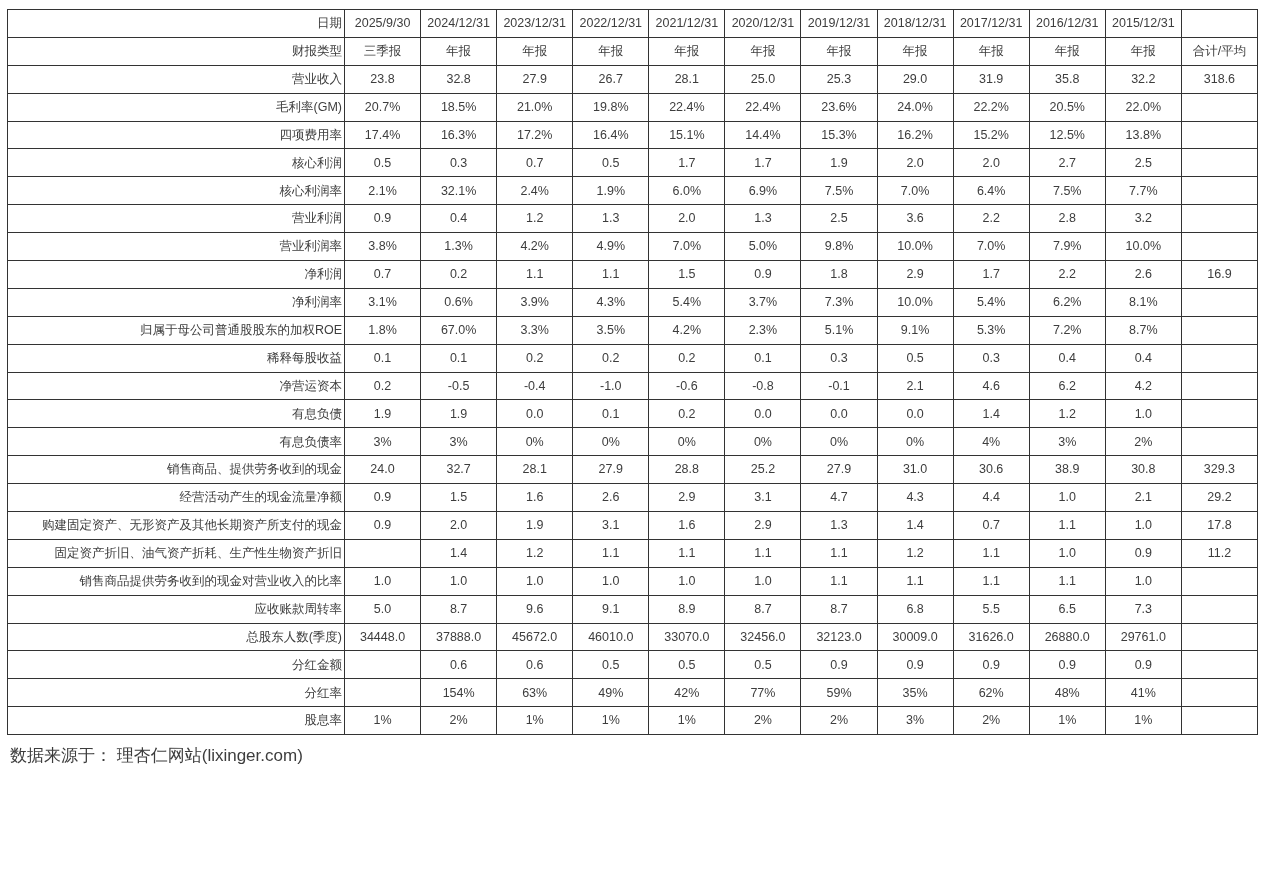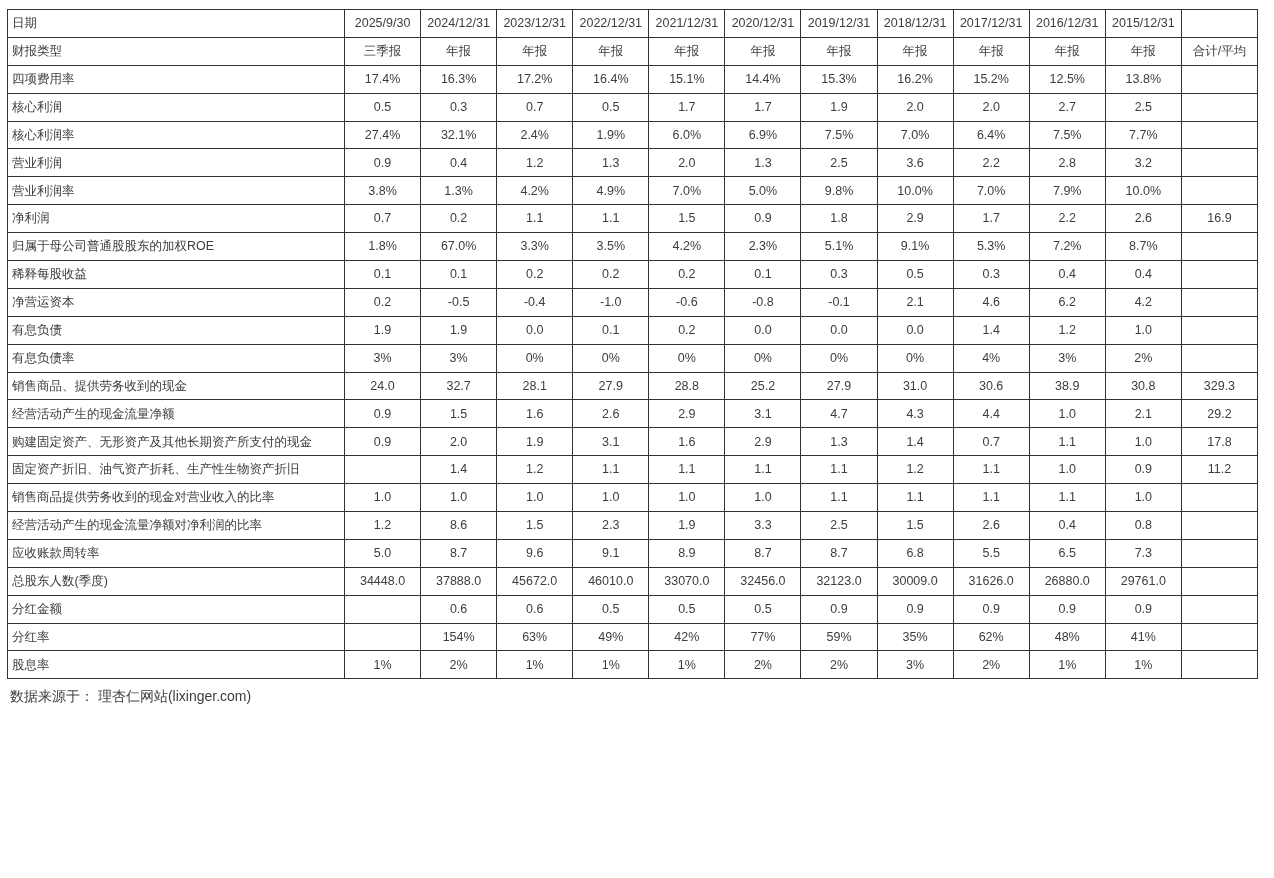--- a/index.html
+++ b/index.html
@@ -31,27 +31,27 @@
     height: 27.9px;
     font-size: 12.5px;
     line-height: 1;
     text-align: center;
     padding: 0 2px;
     white-space: nowrap;
     overflow: hidden;
     color: var(--text);
   }
   table.fin-table td.lbl {
-    text-align: left;
+    text-align: right;
     padding-left: 4px;
     width: 337px;
   }
   .footer {
     margin: 9px 0 12px 3px;
-    font-size: 14px;
+    font-size: 17px;
     color: var(--text);
   }
 </style>
 </head>
 <body>
 
 <div class="page">
   <table class="fin-table">
     <tbody>
         <tr>
@@ -78,20 +78,50 @@
           <td>年报</td>
           <td>年报</td>
           <td>年报</td>
           <td>年报</td>
           <td>年报</td>
           <td>年报</td>
           <td>年报</td>
           <td>合计/平均</td>
         </tr>
         <tr>
+          <td class="lbl">营业收入</td>
+          <td>23.8</td>
+          <td>32.8</td>
+          <td>27.9</td>
+          <td>26.7</td>
+          <td>28.1</td>
+          <td>25.0</td>
+          <td>25.3</td>
+          <td>29.0</td>
+          <td>31.9</td>
+          <td>35.8</td>
+          <td>32.2</td>
+          <td>318.6</td>
+        </tr>
+        <tr>
+          <td class="lbl">毛利率(GM)</td>
+          <td>20.7%</td>
+          <td>18.5%</td>
+          <td>21.0%</td>
+          <td>19.8%</td>
+          <td>22.4%</td>
+          <td>22.4%</td>
+          <td>23.6%</td>
+          <td>24.0%</td>
+          <td>22.2%</td>
+          <td>20.5%</td>
+          <td>22.0%</td>
+          <td></td>
+        </tr>
+        <tr>
           <td class="lbl">四项费用率</td>
           <td>17.4%</td>
           <td>16.3%</td>
           <td>17.2%</td>
           <td>16.4%</td>
           <td>15.1%</td>
           <td>14.4%</td>
           <td>15.3%</td>
           <td>16.2%</td>
           <td>15.2%</td>
@@ -109,21 +139,21 @@
           <td>1.7</td>
           <td>1.9</td>
           <td>2.0</td>
           <td>2.0</td>
           <td>2.7</td>
           <td>2.5</td>
           <td></td>
         </tr>
         <tr>
           <td class="lbl">核心利润率</td>
-          <td>27.4%</td>
+          <td>2.1%</td>
           <td>32.1%</td>
           <td>2.4%</td>
           <td>1.9%</td>
           <td>6.0%</td>
           <td>6.9%</td>
           <td>7.5%</td>
           <td>7.0%</td>
           <td>6.4%</td>
           <td>7.5%</td>
           <td>7.7%</td>
@@ -166,20 +196,35 @@
           <td>1.1</td>
           <td>1.1</td>
           <td>1.5</td>
           <td>0.9</td>
           <td>1.8</td>
           <td>2.9</td>
           <td>1.7</td>
           <td>2.2</td>
           <td>2.6</td>
           <td>16.9</td>
+        </tr>
+        <tr>
+          <td class="lbl">净利润率</td>
+          <td>3.1%</td>
+          <td>0.6%</td>
+          <td>3.9%</td>
+          <td>4.3%</td>
+          <td>5.4%</td>
+          <td>3.7%</td>
+          <td>7.3%</td>
+          <td>10.0%</td>
+          <td>5.4%</td>
+          <td>6.2%</td>
+          <td>8.1%</td>
+          <td></td>
         </tr>
         <tr>
           <td class="lbl">归属于母公司普通股股东的加权ROE</td>
           <td>1.8%</td>
           <td>67.0%</td>
           <td>3.3%</td>
           <td>3.5%</td>
           <td>4.2%</td>
           <td>2.3%</td>
           <td>5.1%</td>
@@ -318,35 +363,20 @@
           <td>1.0</td>
           <td>1.0</td>
           <td>1.1</td>
           <td>1.1</td>
           <td>1.1</td>
           <td>1.1</td>
           <td>1.0</td>
           <td></td>
         </tr>
         <tr>
-          <td class="lbl">经营活动产生的现金流量净额对净利润的比率</td>
-          <td>1.2</td>
-          <td>8.6</td>
-          <td>1.5</td>
-          <td>2.3</td>
-          <td>1.9</td>
-          <td>3.3</td>
-          <td>2.5</td>
-          <td>1.5</td>
-          <td>2.6</td>
-          <td>0.4</td>
-          <td>0.8</td>
-          <td></td>
-        </tr>
-        <tr>
           <td class="lbl">应收账款周转率</td>
           <td>5.0</td>
           <td>8.7</td>
           <td>9.6</td>
           <td>9.1</td>
           <td>8.9</td>
           <td>8.7</td>
           <td>8.7</td>
           <td>6.8</td>
           <td>5.5</td>

